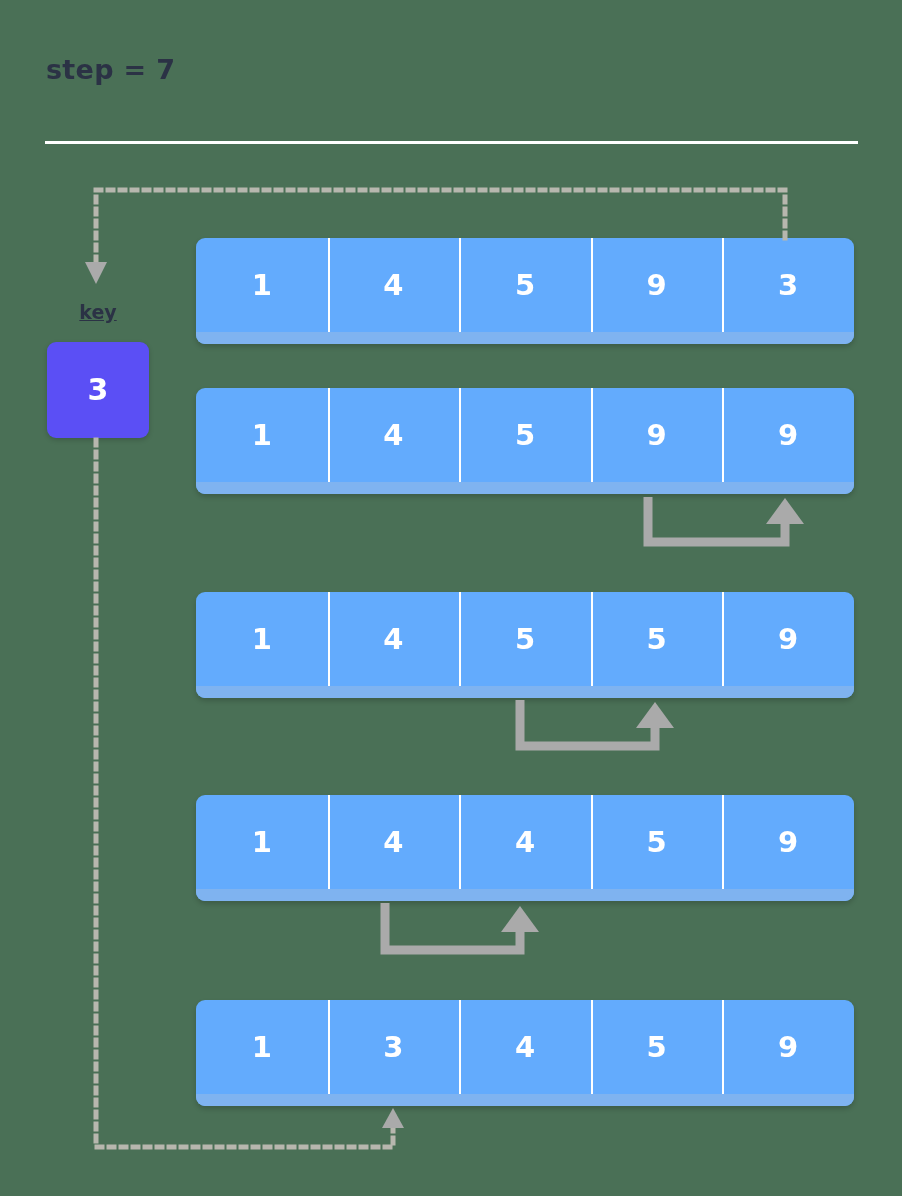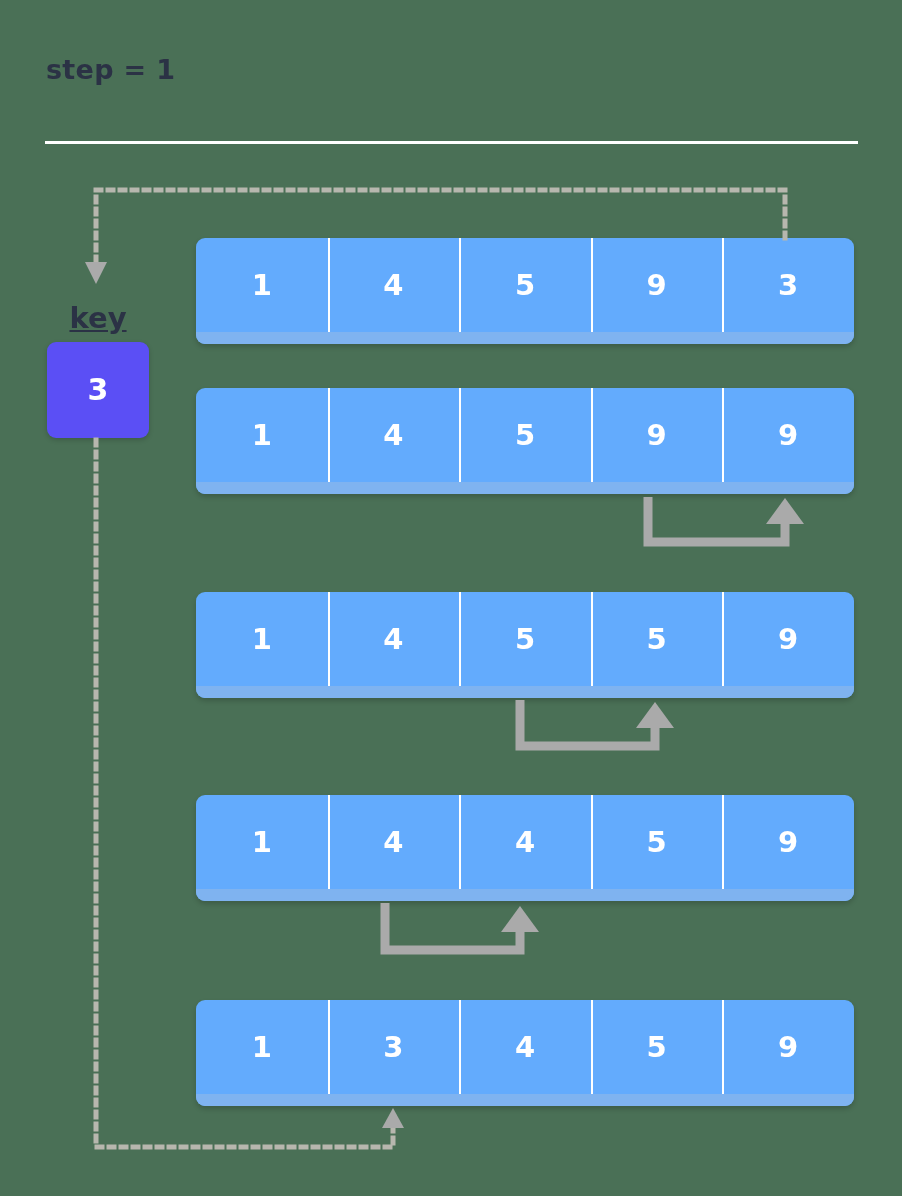--- a/index.html
+++ b/index.html
@@ -45,21 +45,21 @@
     background: #ffffff;
   }
 
   
   .key-label {
     position: absolute;
     left: 47px;
     top: 301px;
     width: 102px;
     text-align: center;
-    font-size: 29px;
+    font-size: 19px;
     font-weight: bold;
     color: #2b3245;
     text-decoration: underline;
   }
   .key-box {
     position: absolute;
     left: 47px;
     top: 342px;
     width: 102px;
     height: 96px;
@@ -131,21 +131,21 @@
     height: 1196px;
     pointer-events: none;
     z-index: 5;
   }
 </style>
 </head>
 <body>
 
 <div id="stage">
 
-  <div class="title">step = 1</div>
+  <div class="title">step = 7</div>
   <div class="rule"></div>
 
   <div class="key-label">key</div>
   <div class="key-box">
     <span class="kv">3</span>
   </div>
 
   <div class="row" style="top:238px;">
     <div class="strip"></div>
     <div class="cell">

